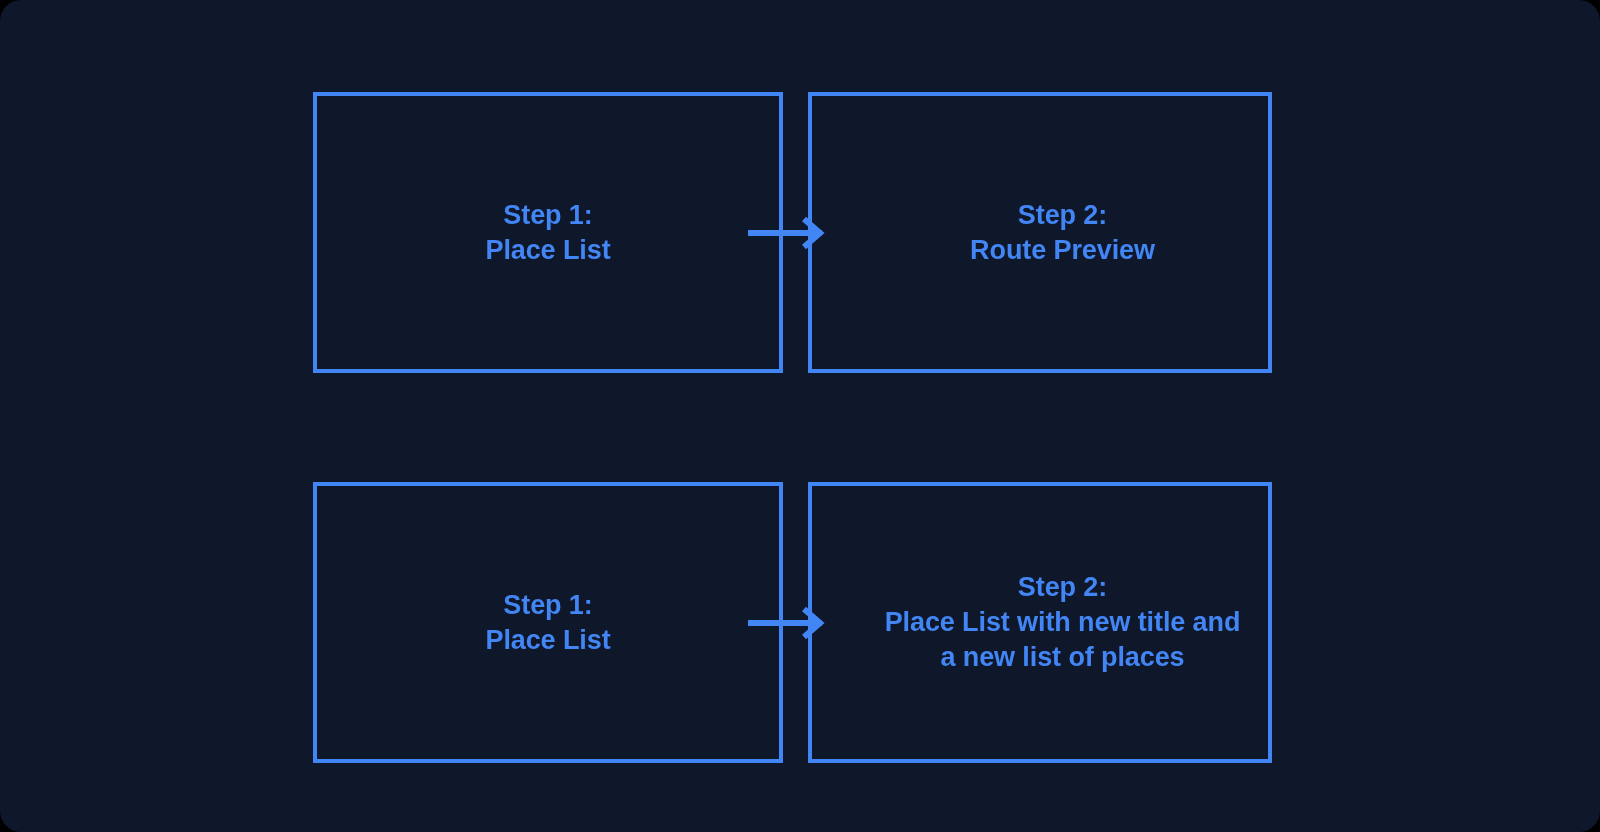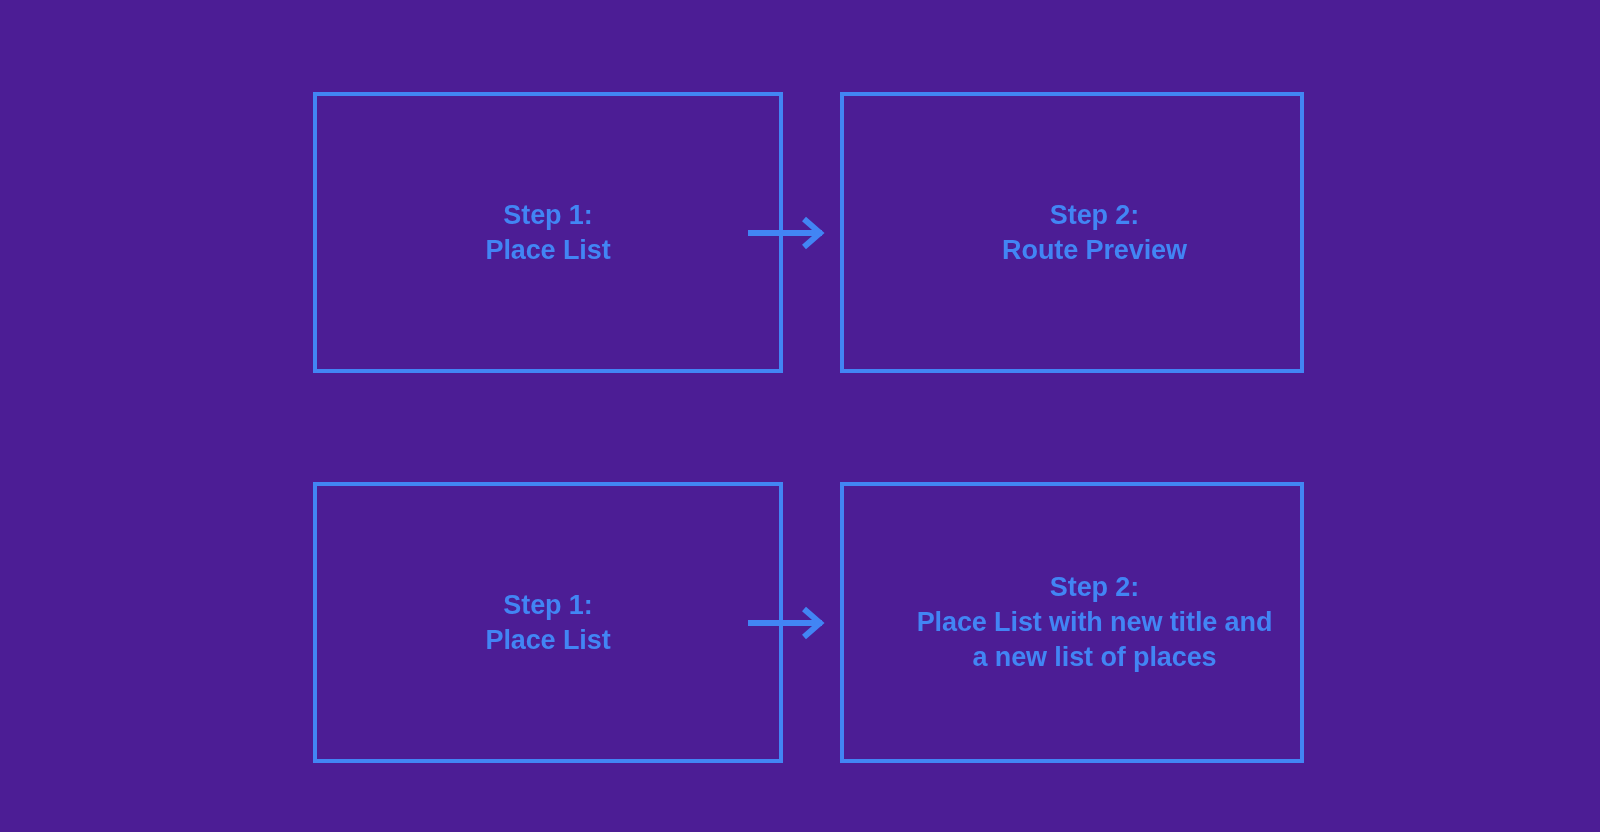--- a/index.html
+++ b/index.html
@@ -12,21 +12,22 @@
     width: 1600px;
     height: 832px;
     overflow: hidden;
     font-family: "Liberation Sans", sans-serif;
   }
 
   #canvas {
     position: relative;
     width: 1600px;
     height: 832px;
-    background: #4c1d95;
+    background: #0f172a;
+    border-radius: 21px;
   }
 
   
   .flow-row {
     position: absolute;
     left: 0;
     width: 1600px;
     height: 282px;
   }
   .flow-row.row-top    { top: 92px; }
@@ -43,21 +44,21 @@
     align-items: center;
     justify-content: center;
     text-align: center;
   }
   .step-box.box-left {
     left: 313px;
     width: 470px;
     height: 281px;
   }
   .step-box.box-right {
-    left: 840px;
+    left: 808px;
     width: 464px;
     height: 281px;
     padding-left: 45px;
   }
 
   .step-label {
     color: #4285F4;
     font-family: "Liberation Sans", sans-serif;
     font-weight: bold;
     font-size: 27px;

